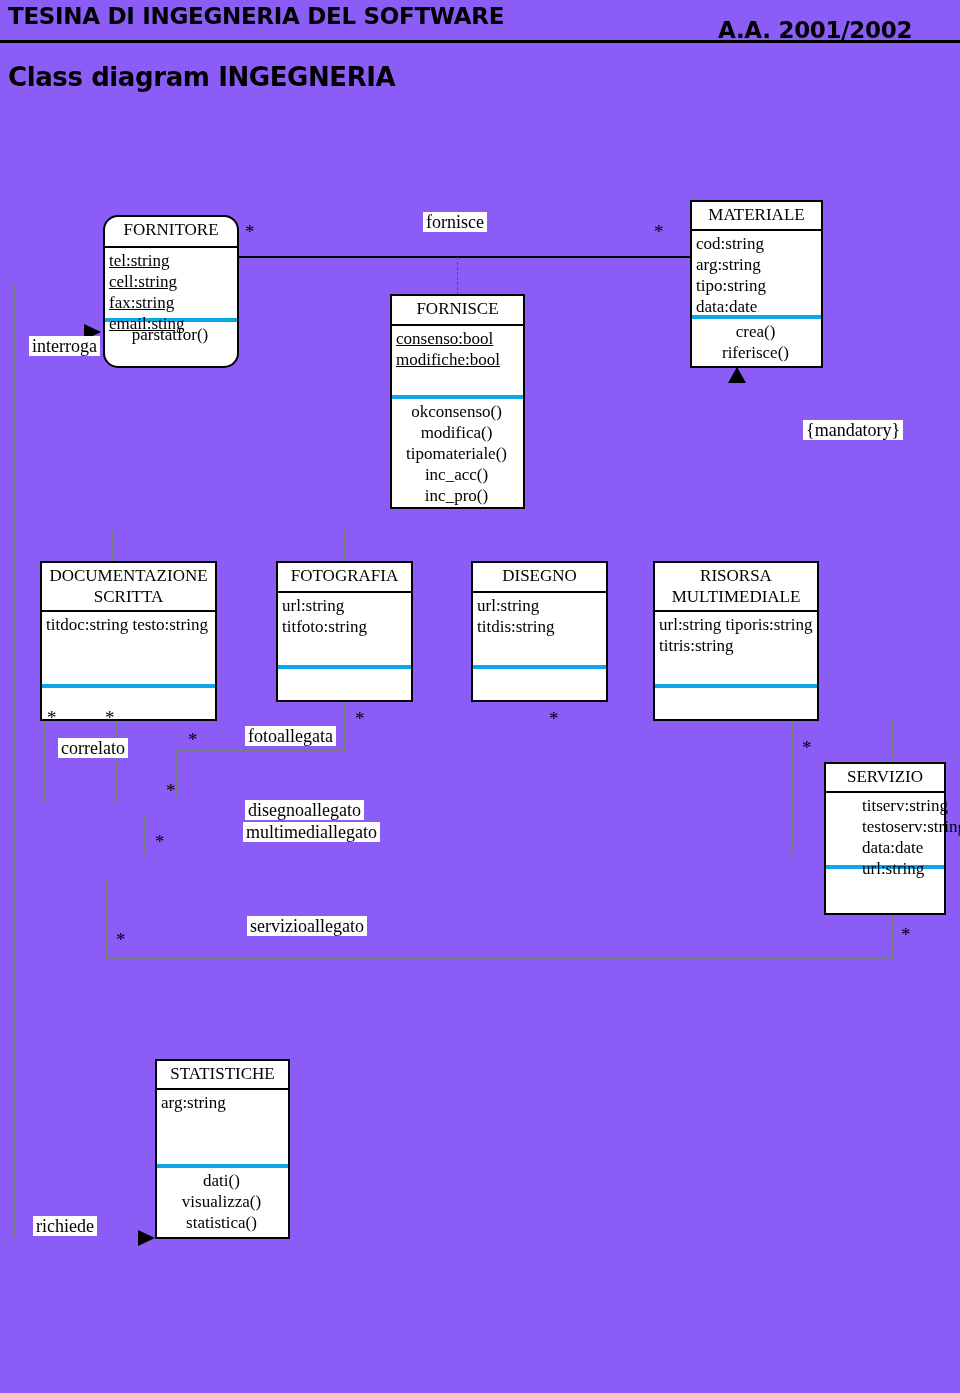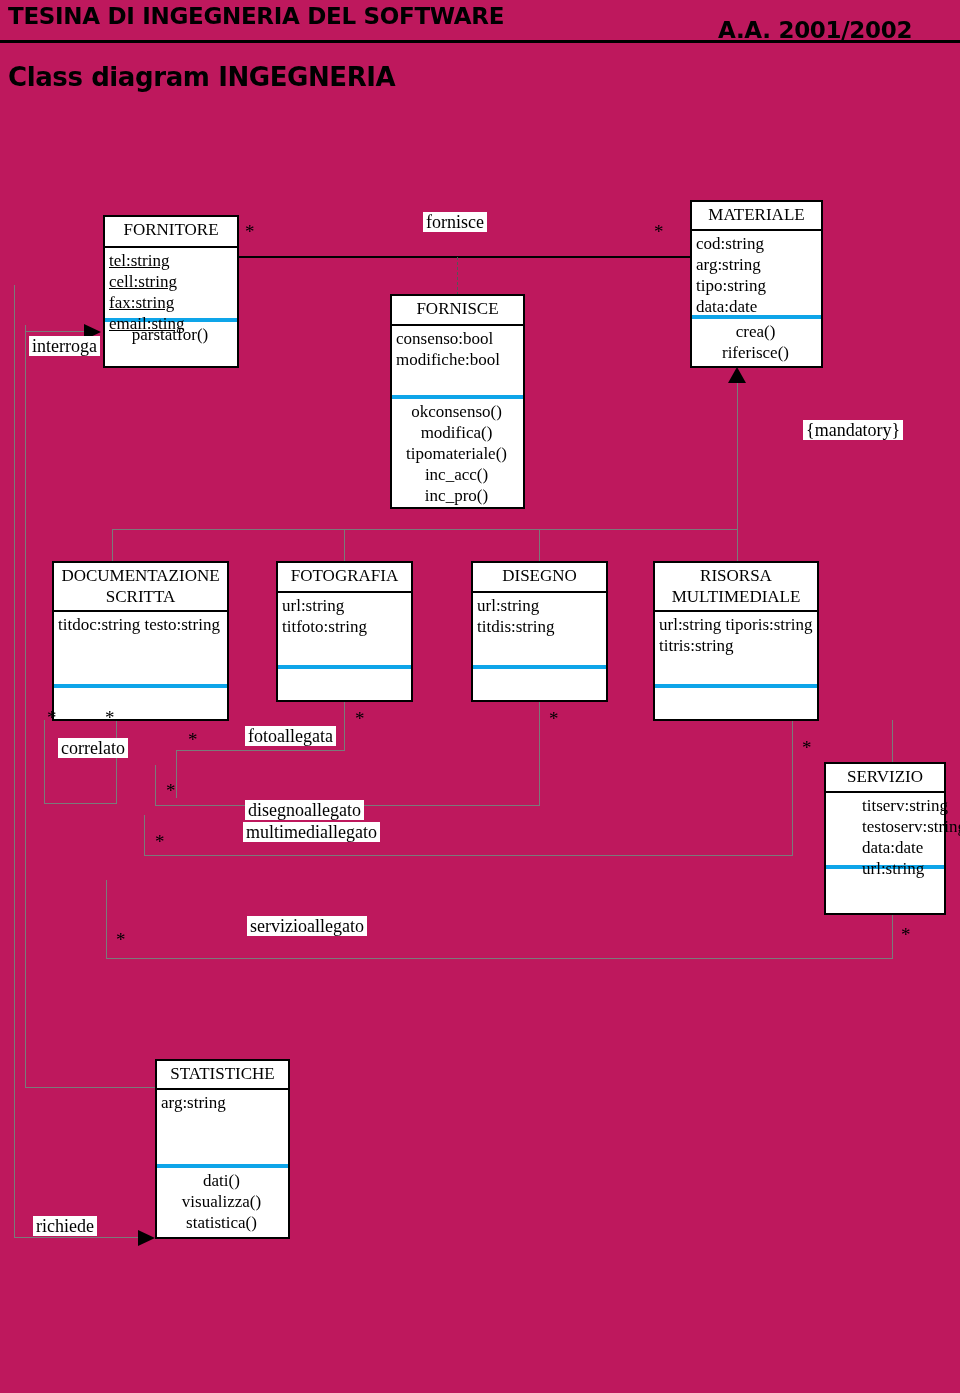--- a/index.html
+++ b/index.html
@@ -9,21 +9,21 @@
   }
   body {
     font-family: "Liberation Serif", "DejaVu Serif", serif;
     color: #000000;
   }
   #page {
     position: relative;
     width: 960px;
     height: 1393px;
     overflow: hidden;
-    background: #be185d;
+    background: #8b5cf6;
   }
 
   
   .hdr-text {
     position: absolute;
     font-family: "DejaVu Sans", "Liberation Sans", sans-serif;
     font-weight: bold;
     font-size: 23px;
     letter-spacing: -0.3px;
     white-space: nowrap;
@@ -174,51 +174,51 @@
   <div class="ln thin" style="left:539px; top:701px; width:1px; height:105px;"></div>
 
   <div class="ln thin" style="left:144px; top:855px; width:649px; height:1px;"></div>
   <div class="ln thin" style="left:144px; top:815px; width:1px; height:41px;"></div>
   <div class="ln thin" style="left:792px; top:720px; width:1px; height:136px;"></div>
 
   <div class="ln thin" style="left:106px; top:958px; width:786px; height:1px;"></div>
   <div class="ln thin" style="left:106px; top:880px; width:1px; height:79px;"></div>
   <div class="ln thin" style="left:892px; top:720px; width:1px; height:239px;"></div>
 
-  <div class="cls" id="box-fornitore" style="left:103px; top:215px; width:136px; height:153px;">
+  <div class="cls" id="box-fornitore" style="left:103px; top:215px; width:136px; height:153px;border-radius:15px;">
     <div class="name" style="height:31px;">FORNITORE</div>
     <div class="attrs b" style="height:74px;text-decoration:underline;">tel:string
 cell:string
 fax:string
 email:sting</div>
     <div class="ops">parstatfor()</div>
   </div>
 
   <div class="cls" id="box-fornisce" style="left:390px; top:294px; width:135px; height:215px;">
     <div class="name" style="height:30px;">FORNISCE</div>
-    <div class="attrs b" style="height:73px;">consenso:bool
+    <div class="attrs b" style="height:73px;text-decoration:underline;">consenso:bool
 modifiche:bool</div>
     <div class="ops">okconsenso()
 modifica()
 tipomateriale()
 inc_acc()
 inc_pro()</div>
   </div>
 
   <div class="cls" id="box-materiale" style="left:690px; top:200px; width:133px; height:168px;">
     <div class="name" style="height:29px;">MATERIALE</div>
     <div class="attrs b" style="height:88px;">cod:string
 arg:string
 tipo:string
 data:date</div>
     <div class="ops">crea()
 riferisce()</div>
   </div>
 
-  <div class="cls" id="box-documentazione" style="left:52px; top:561px; width:177px; height:160px;">
+  <div class="cls" id="box-documentazione" style="left:40px; top:561px; width:177px; height:160px;">
     <div class="name" style="height:49px;">DOCUMENTAZIONE
 SCRITTA</div>
     <div class="attrs b" style="height:76px;">titdoc:string
 testo:string</div>
     <div class="ops"></div>
   </div>
 
   <div class="cls" id="box-fotografia" style="left:276px; top:561px; width:137px; height:141px;">
     <div class="name" style="height:30px;">FOTOGRAFIA</div>
     <div class="attrs b" style="height:76px;">url:string

